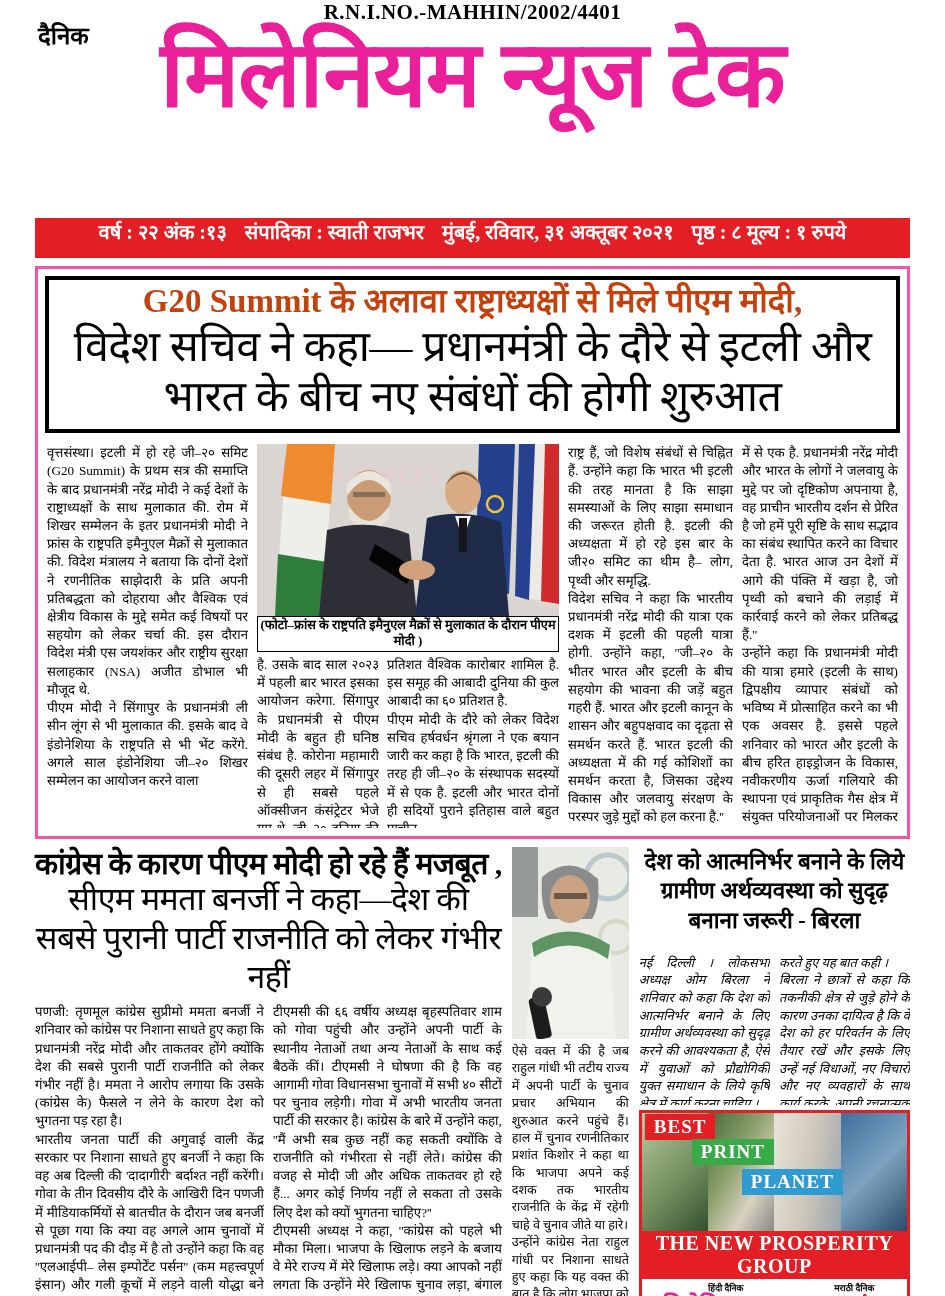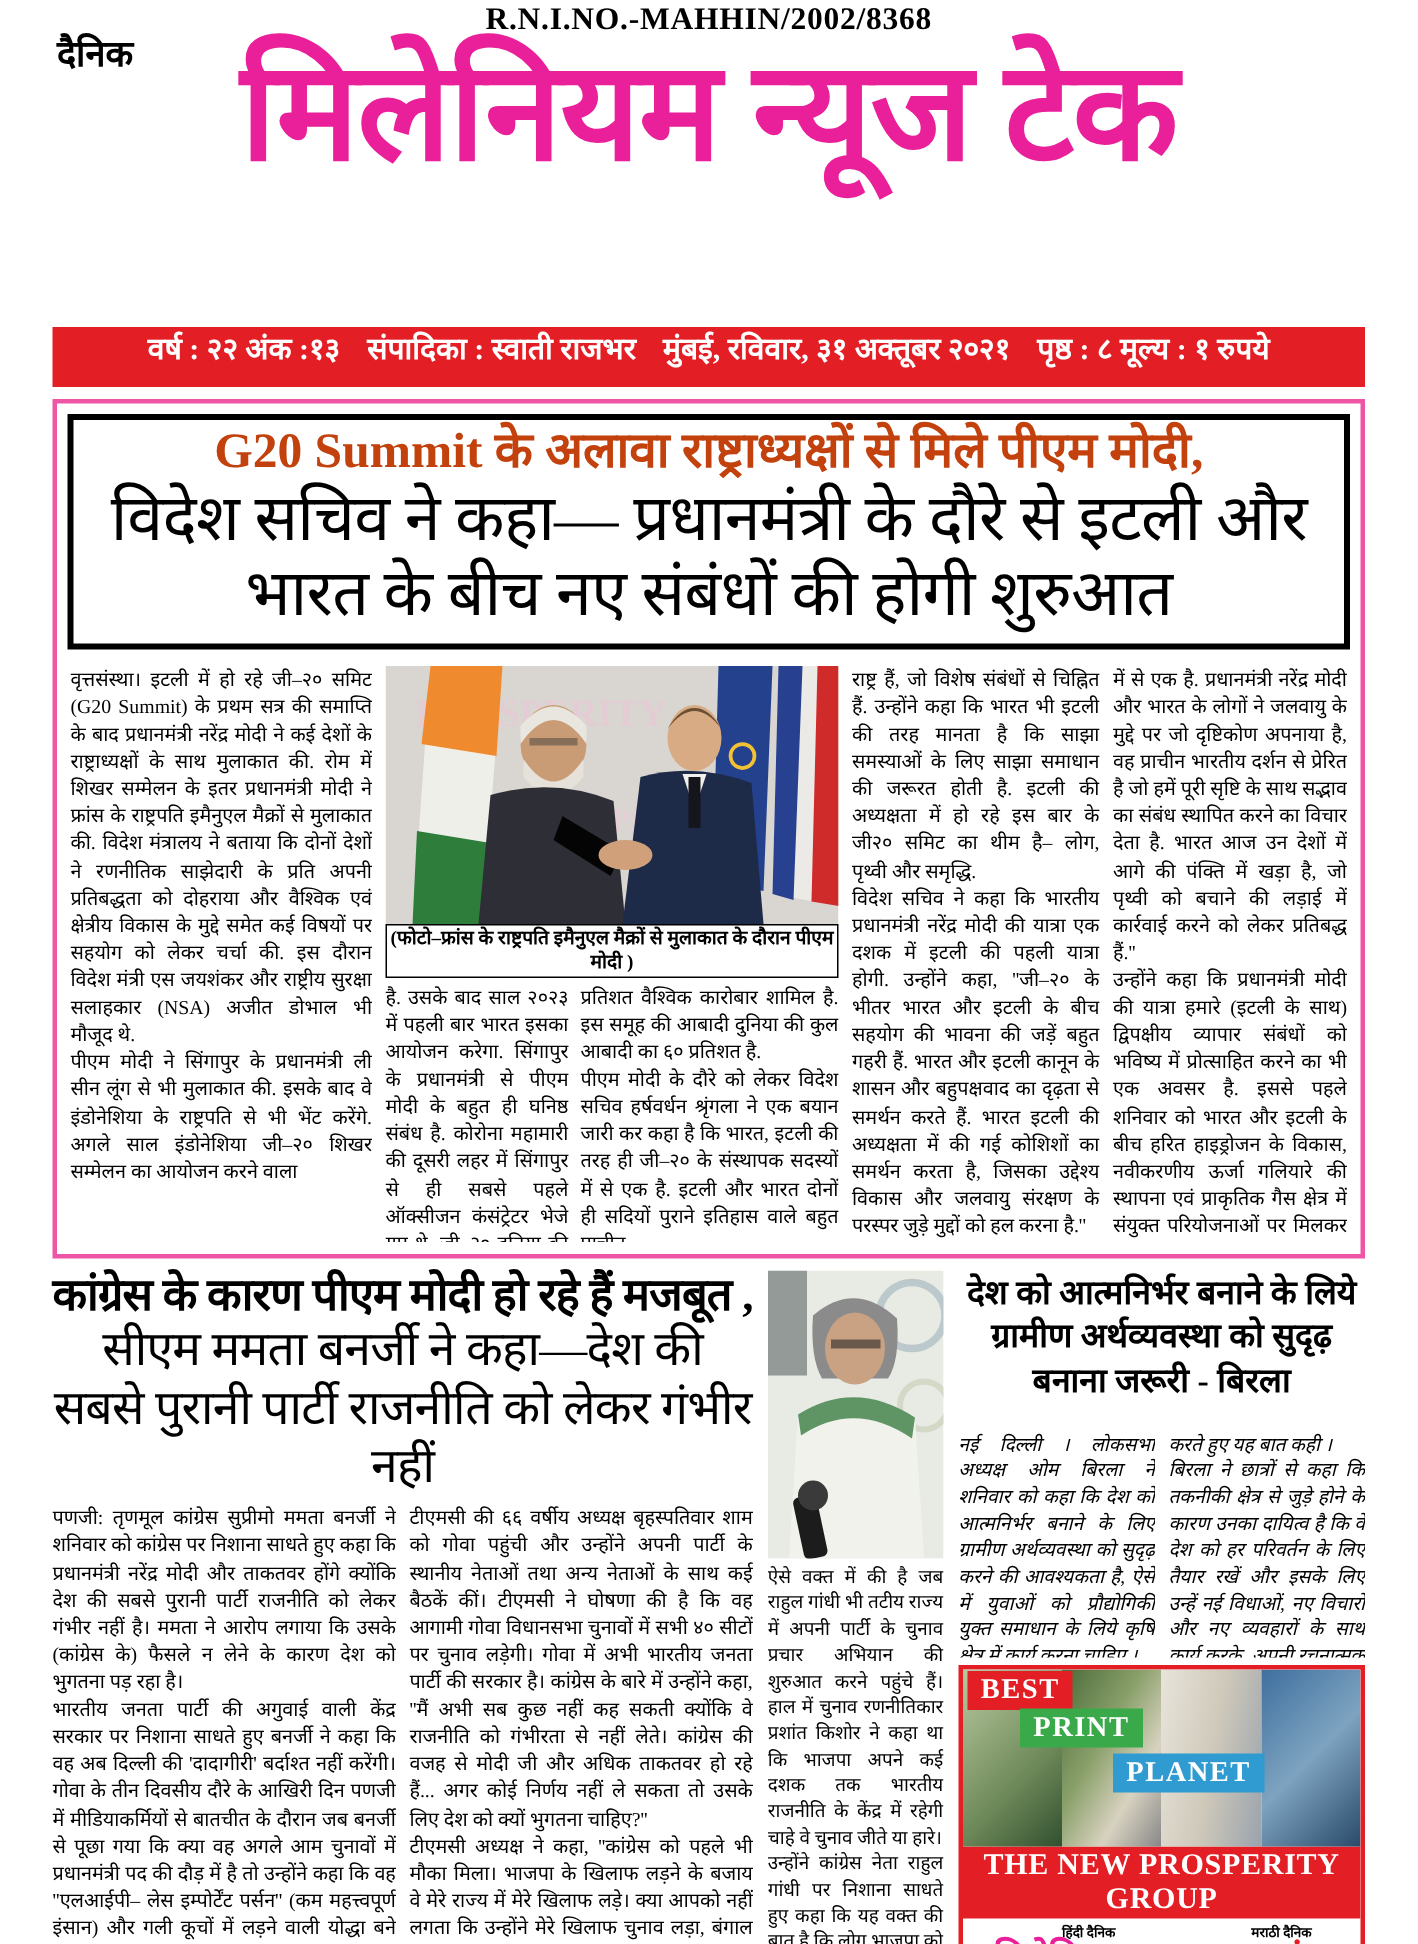--- a/index.html
+++ b/index.html
@@ -68,37 +68,37 @@
   .ad-ph { flex:1; }
   .ph1 { background:linear-gradient(135deg,#b9c9a0,#6f8a5a 60%,#31502f); }
   .ph2 { background:linear-gradient(120deg,#4a6b3a,#8aa06a 40%,#d8d2c0 70%,#888); }
   .ph3 { background:linear-gradient(100deg,#e8e4da,#cfc9ba 50%,#9aa3ad); }
   .ph4 { background:linear-gradient(135deg,#3f6f9f,#7da3c0 50%,#2a4a6a); }
   .ad-label {
     position:absolute; color:#fff; font-weight:bold; font-size:19px; letter-spacing:1px;
     padding:2px 9px; font-family:"Liberation Serif",serif;
   }
   .lbl-best { left:3px; top:1px; background:#e31e24; }
-  .lbl-print { left:38px; top:26px; background:#3aa94a; }
+  .lbl-print { left:50px; top:26px; background:#3aa94a; }
   .lbl-quality { left:100px; top:56px; background:#2f9bd0; }
   .ad-band { background:#e31e24; color:#fff; text-align:center; font-size:20px; font-weight:bold; padding:1px 0; letter-spacing:.5px; }
   .ad-papers { display:flex; justify-content:space-around; align-items:flex-start; padding:2px 4px 0; }
   .paper { text-align:center; }
   .paper-tag { font-size:9px; font-weight:bold; }
   .paper1-name { font-size:25px; font-weight:900; color:#ea1f9a; letter-spacing:-1px; line-height:1.05; }
   .paper2-name { font-size:25px; font-weight:900; color:#e31e24; letter-spacing:-1px; line-height:1.05; }
 </style>
 </head>
 <body>
 
 <div class="page">
 
   <div class="hdr">
     <div class="daily">दैनिक</div>
-    <div class="rni">R.N.I.NO.-MAHHIN/2002/8368</div>
+    <div class="rni">R.N.I.NO.-MAHHIN/2002/4401</div>
     <div class="masthead" style="color:#ea1f9a;">मिलेनियम न्यूज टेक</div>
   </div>
 
   <div class="infobar" style="background:#e31e24;">
     <span>वर्ष : २२  अंक :१३</span>
     <span>संपादिका : स्वाती राजभर</span>
     <span>मुंबई, रविवार, ३१ अक्तूबर २०२१</span>
     <span>पृष्ठ : ८  मूल्य : १ रुपये</span>
   </div>
 

